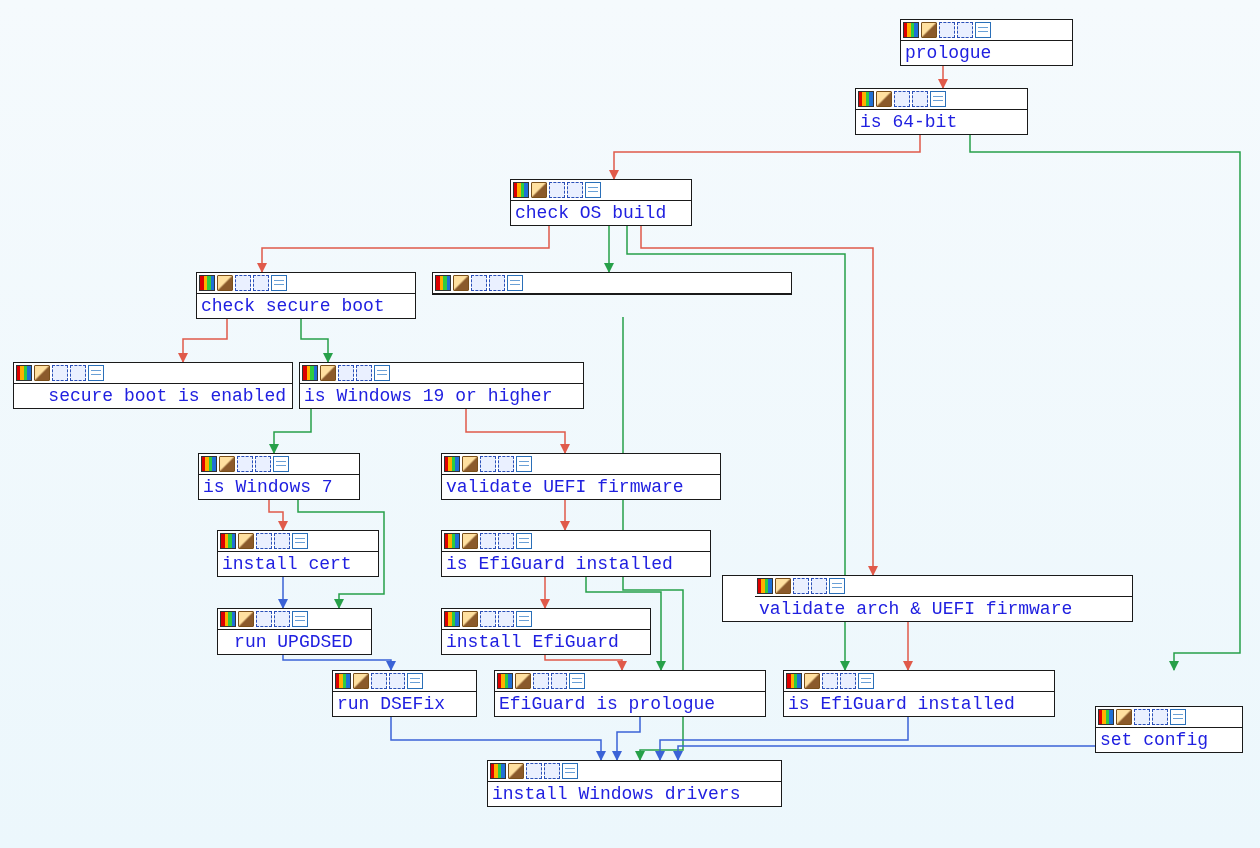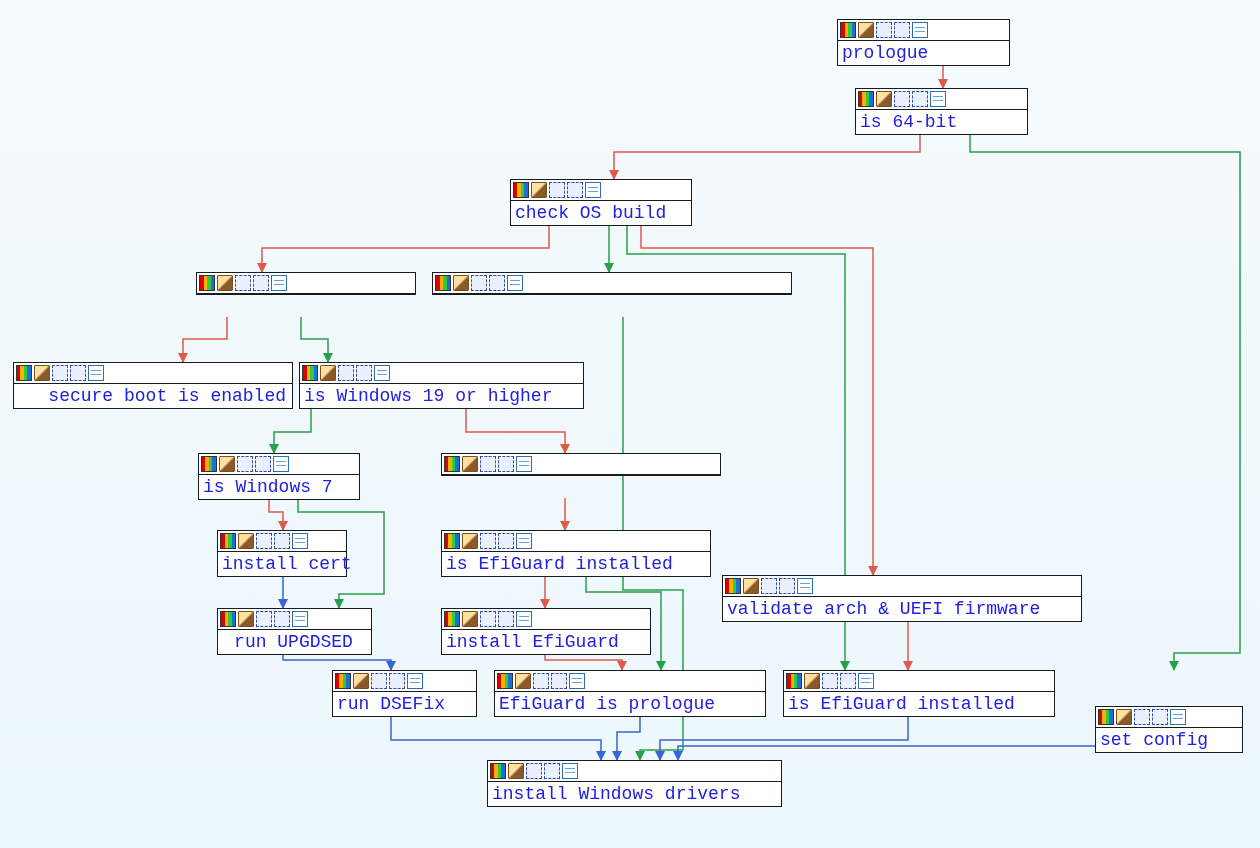--- a/index.html
+++ b/index.html
@@ -137,21 +137,21 @@
 
   <path d="M 391 715 L 391 740 L 601 740 L 601 760" stroke="#3b63d6" fill="none" stroke-width="1.5" marker-end="url(#ab)"></path>
 
   <path d="M 640 715 L 640 732 L 617 732 L 617 760" stroke="#3b63d6" fill="none" stroke-width="1.5" marker-end="url(#ab)"></path>
 
   <path d="M 908 715 L 908 740 L 660 740 L 660 760" stroke="#3b63d6" fill="none" stroke-width="1.5" marker-end="url(#ab)"></path>
 
   <path d="M 1174 715 L 1174 746 L 678 746 L 678 760" stroke="#3b63d6" fill="none" stroke-width="1.5" marker-end="url(#ab)"></path>
 </svg>
 
-<div class="node" style="left:837px; top:19px; width:173px;">
+<div class="node" style="left:900px; top:19px; width:173px;">
   <div class="node-header">
     <span class="ico ico-rainbow"></span>
     <span class="ico ico-pencil"></span>
     <span class="ico ico-sq1"></span>
     <span class="ico ico-sq2"></span>
     <span class="ico ico-doc"></span>
   </div>
   <div class="node-label">prologue</div>
 </div>
 
@@ -178,20 +178,21 @@
 </div>
 
 <div class="node" style="left:196px; top:272px; width:220px;">
   <div class="node-header">
     <span class="ico ico-rainbow"></span>
     <span class="ico ico-pencil"></span>
     <span class="ico ico-sq1"></span>
     <span class="ico ico-sq2"></span>
     <span class="ico ico-doc"></span>
   </div>
+  <div class="node-label">check secure boot</div>
 </div>
 
 <div class="node" style="left:432px; top:272px; width:360px;">
   <div class="node-header">
     <span class="ico ico-rainbow"></span>
     <span class="ico ico-pencil"></span>
     <span class="ico ico-sq1"></span>
     <span class="ico ico-sq2"></span>
     <span class="ico ico-doc"></span>
   </div>
@@ -231,23 +232,24 @@
 </div>
 
 <div class="node" style="left:441px; top:453px; width:280px;">
   <div class="node-header">
     <span class="ico ico-rainbow"></span>
     <span class="ico ico-pencil"></span>
     <span class="ico ico-sq1"></span>
     <span class="ico ico-sq2"></span>
     <span class="ico ico-doc"></span>
   </div>
-</div>
-
-<div class="node" style="left:217px; top:530px; width:130px;">
+  <div class="node-label">validate UEFI firmware</div>
+</div>
+
+<div class="node" style="left:217px; top:530px; width:162px;">
   <div class="node-header">
     <span class="ico ico-rainbow"></span>
     <span class="ico ico-pencil"></span>
     <span class="ico ico-sq1"></span>
     <span class="ico ico-sq2"></span>
     <span class="ico ico-doc"></span>
   </div>
   <div class="node-label">install cert</div>
 </div>
 
@@ -277,21 +279,21 @@
   <div class="node-header">
     <span class="ico ico-rainbow"></span>
     <span class="ico ico-pencil"></span>
     <span class="ico ico-sq1"></span>
     <span class="ico ico-sq2"></span>
     <span class="ico ico-doc"></span>
   </div>
   <div class="node-label">install EfiGuard</div>
 </div>
 
-<div class="node" style="left:722px; top:575px; width:360px;">
+<div class="node" style="left:722px; top:575px; width:411px;padding-left:32px;">
   <div class="node-header">
     <span class="ico ico-rainbow"></span>
     <span class="ico ico-pencil"></span>
     <span class="ico ico-sq1"></span>
     <span class="ico ico-sq2"></span>
     <span class="ico ico-doc"></span>
   </div>
   <div class="node-label">validate arch &amp; UEFI firmware</div>
 </div>
 

